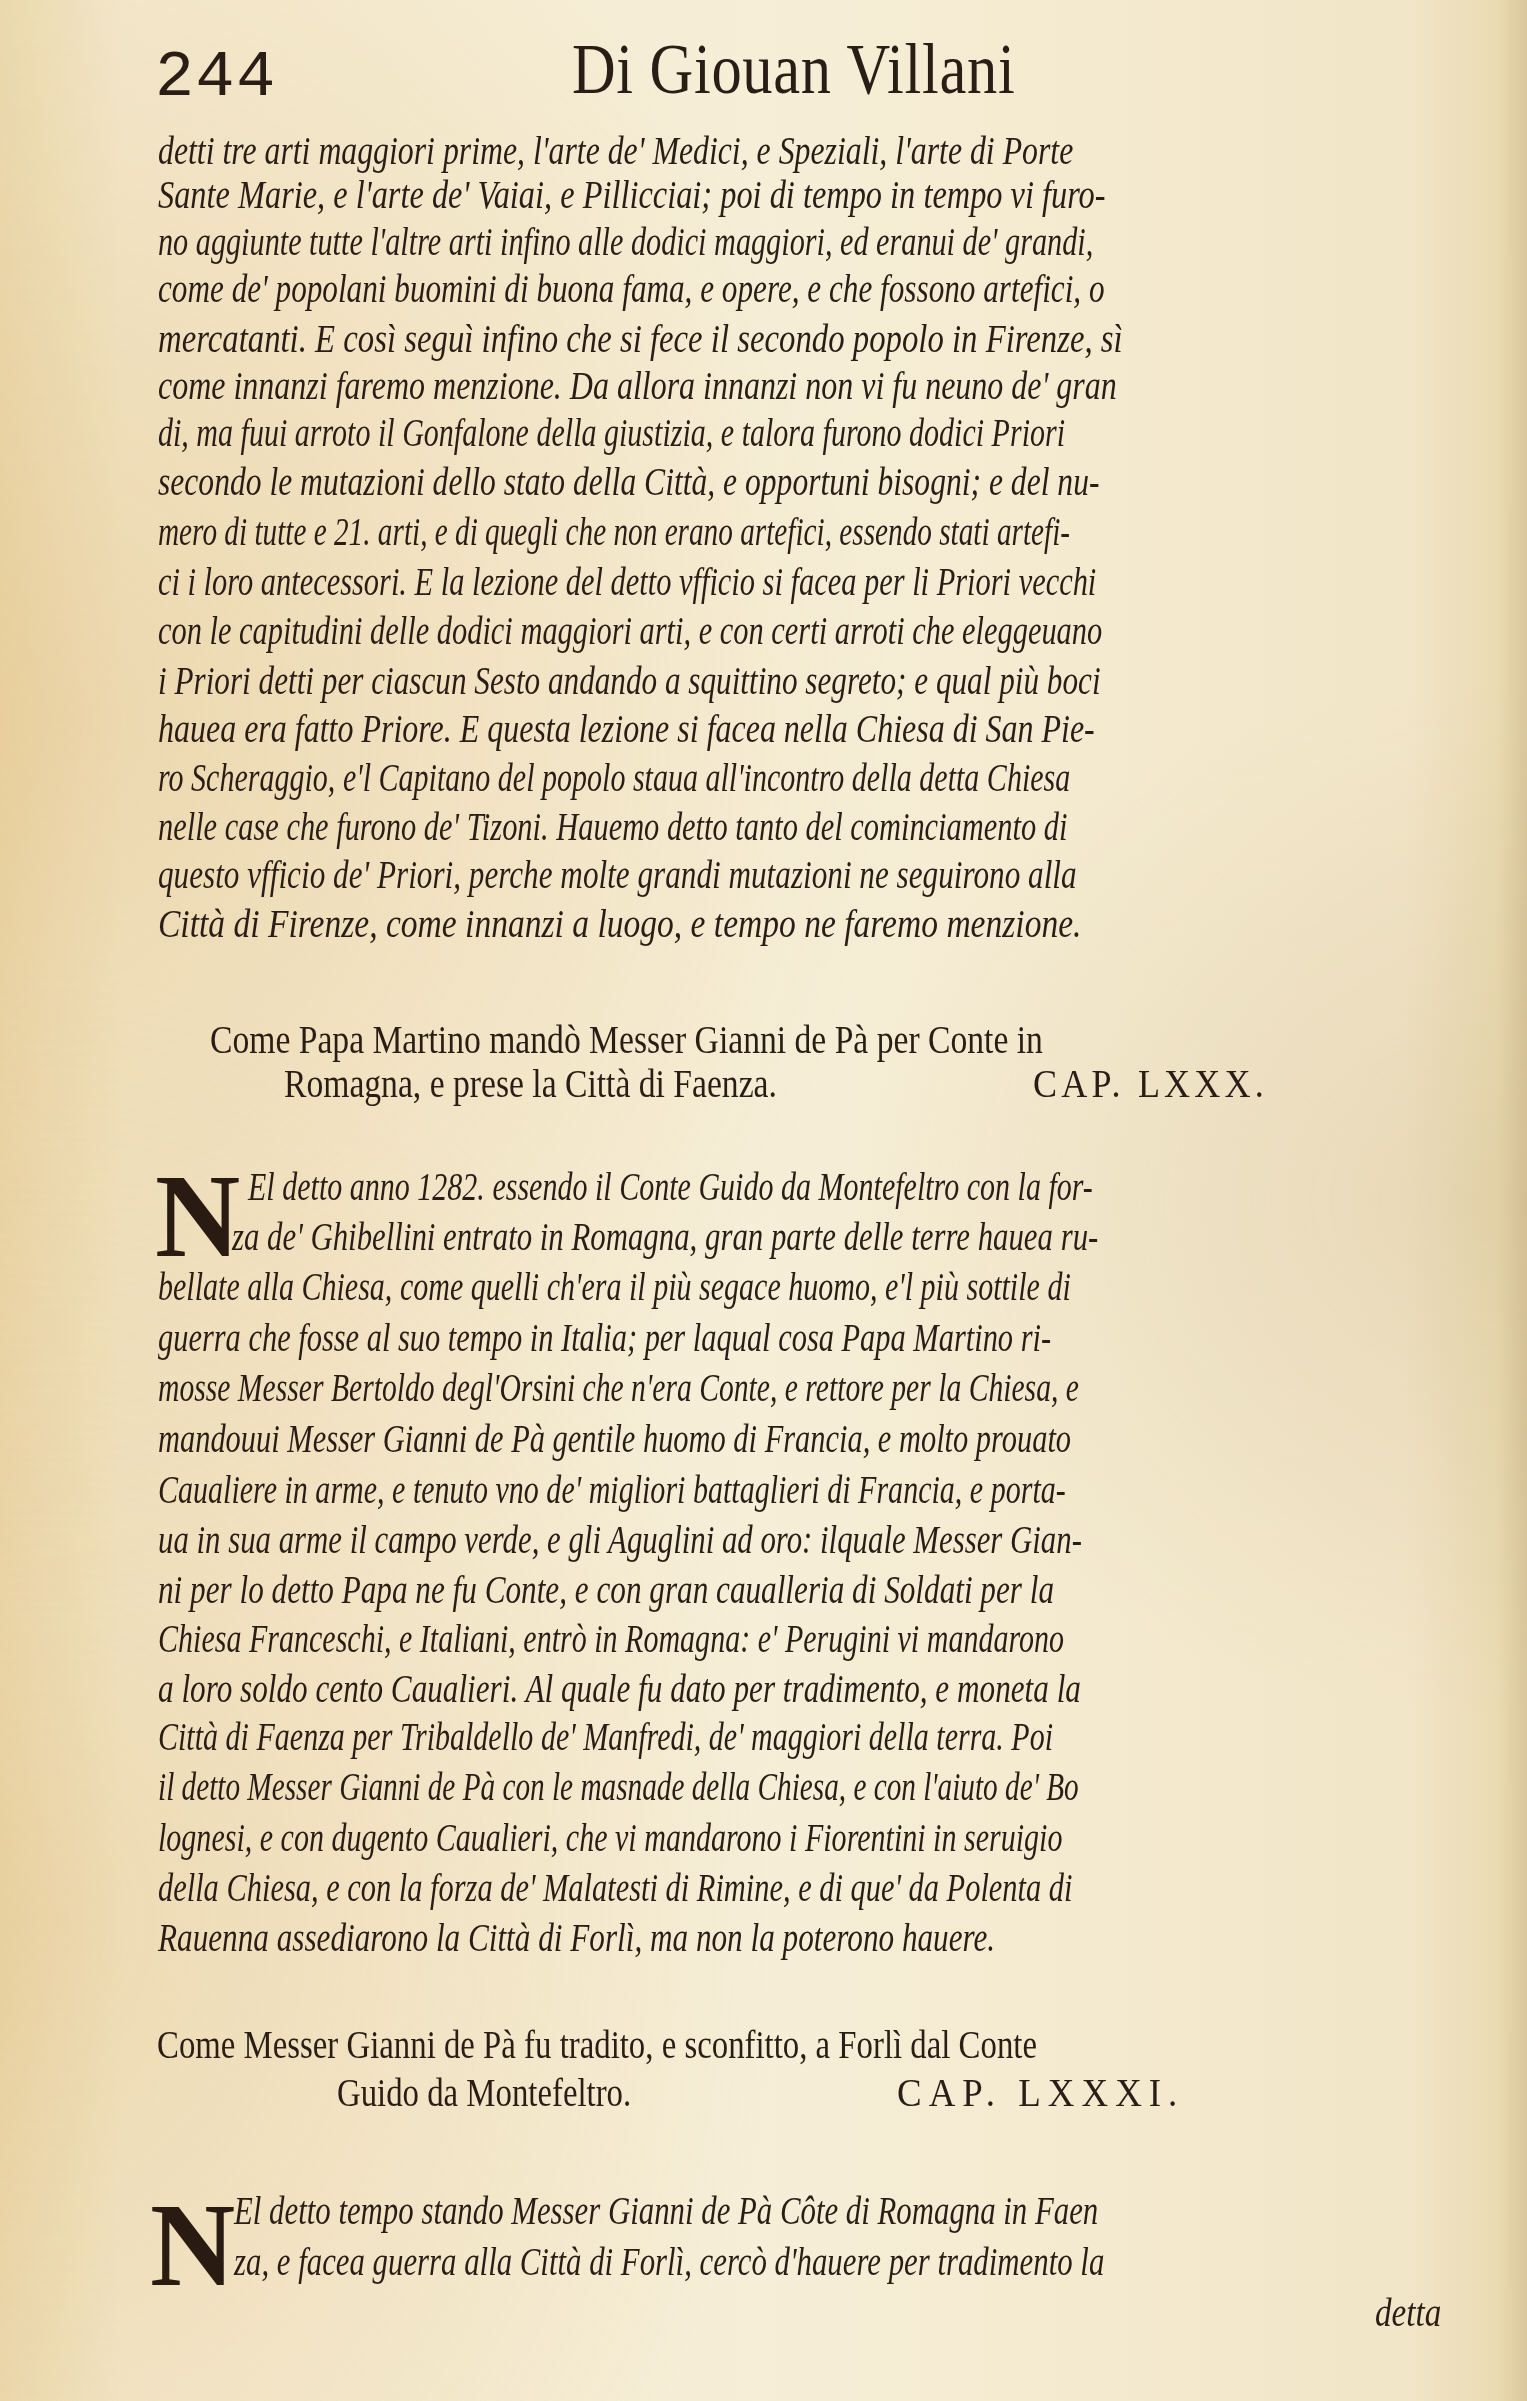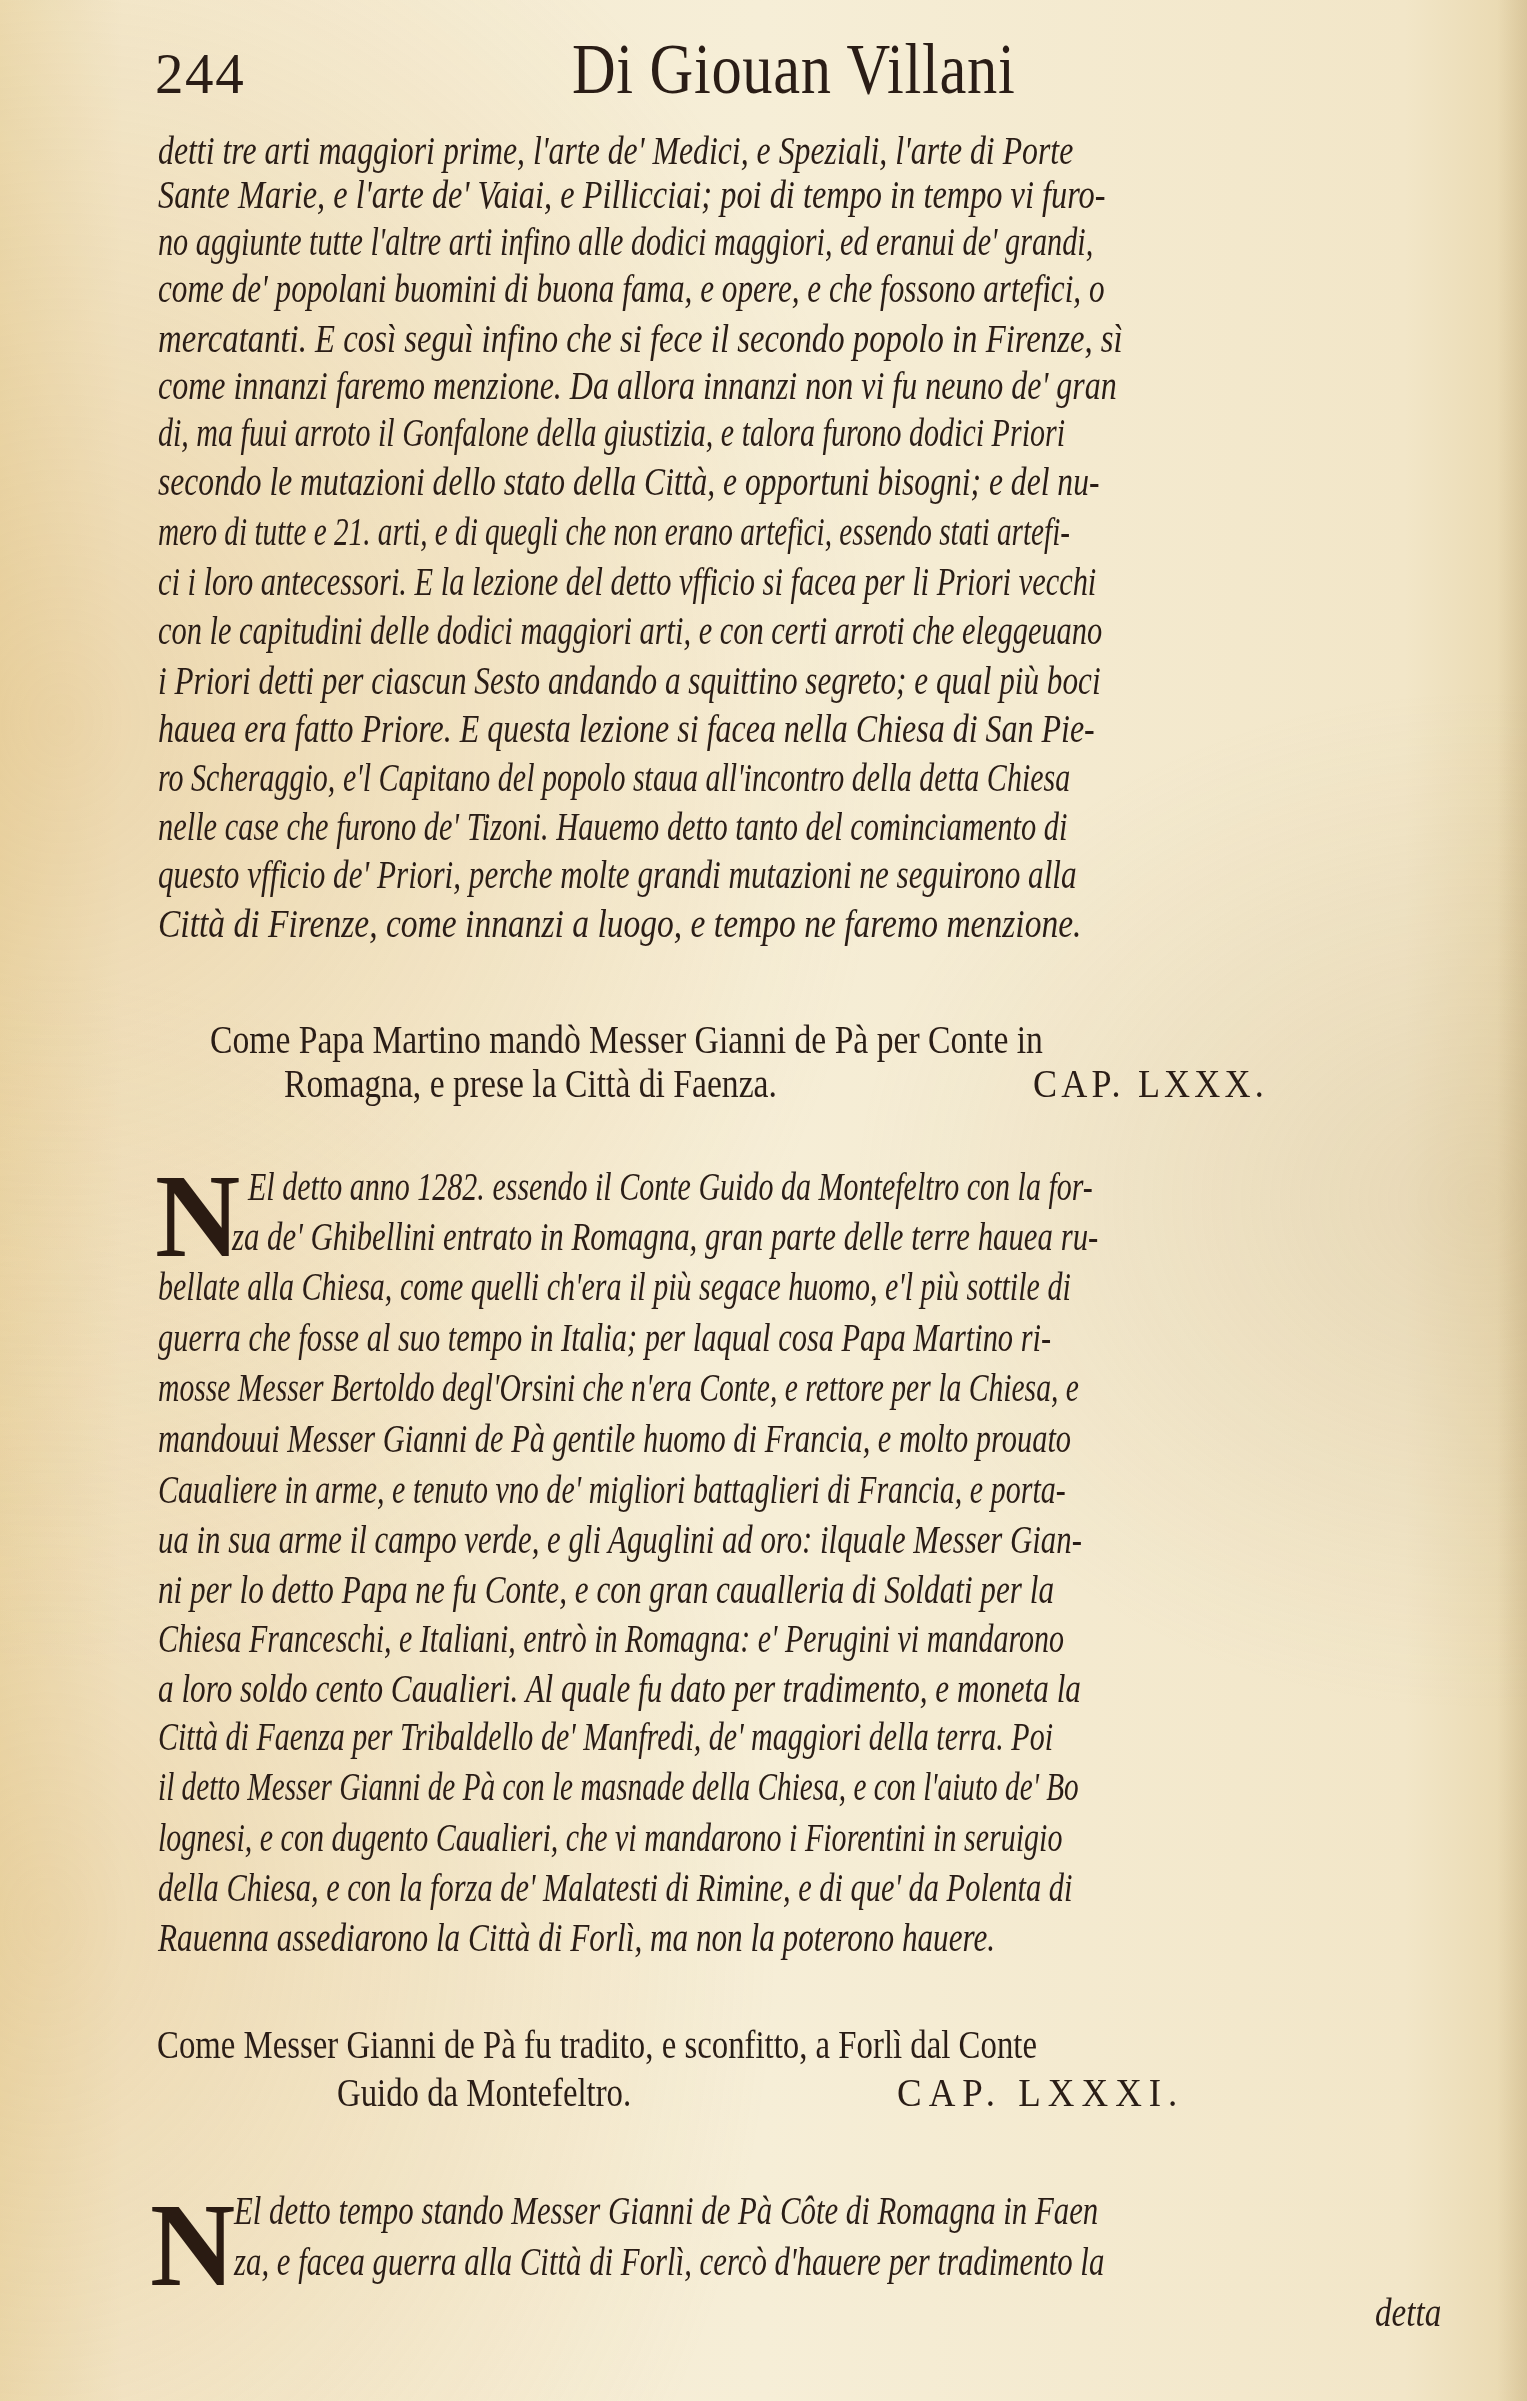--- a/index.html
+++ b/index.html
@@ -10,21 +10,21 @@
       radial-gradient(ellipse at 4% 30%, rgba(222,180,110,0.35) 0%, rgba(222,180,110,0) 40%),
       radial-gradient(ellipse at 3% 80%, rgba(222,180,110,0.30) 0%, rgba(222,180,110,0) 35%),
       radial-gradient(ellipse at 97% 50%, rgba(200,175,130,0.25) 0%, rgba(200,175,130,0) 30%),
       linear-gradient(90deg, #ecdcb3 0%, #f4ead0 8%, #f6eed7 50%, #f2e6c8 92%, #e8d7ad 100%);
     color: #2a1d16;
   }
   .page { position: absolute; inset: 0; }
   .header { position: absolute; top: 23.5px; left: 0; width: 100%; height: 86px; }
   .page-number {
     position: absolute; left: 155px; top: 17px;
-    font-family: Liberation Serif, serif; font-size: 57px; letter-spacing: 1.6px;
+    font-family: Liberation Mono, monospace; font-size: 65px; letter-spacing: 1.6px;
   }
   .running-title {
     position: absolute; left: 572px; top: 4.7px;
     font-family: "Liberation Serif", serif; font-size: 72px; letter-spacing: 0.8px;
     transform: scaleX(0.84); transform-origin: left center;
   }
   .line {
     position: absolute; white-space: nowrap;
     font-family: "Liberation Serif", serif; font-style: italic;
     font-size: 39px; line-height: 47px;

